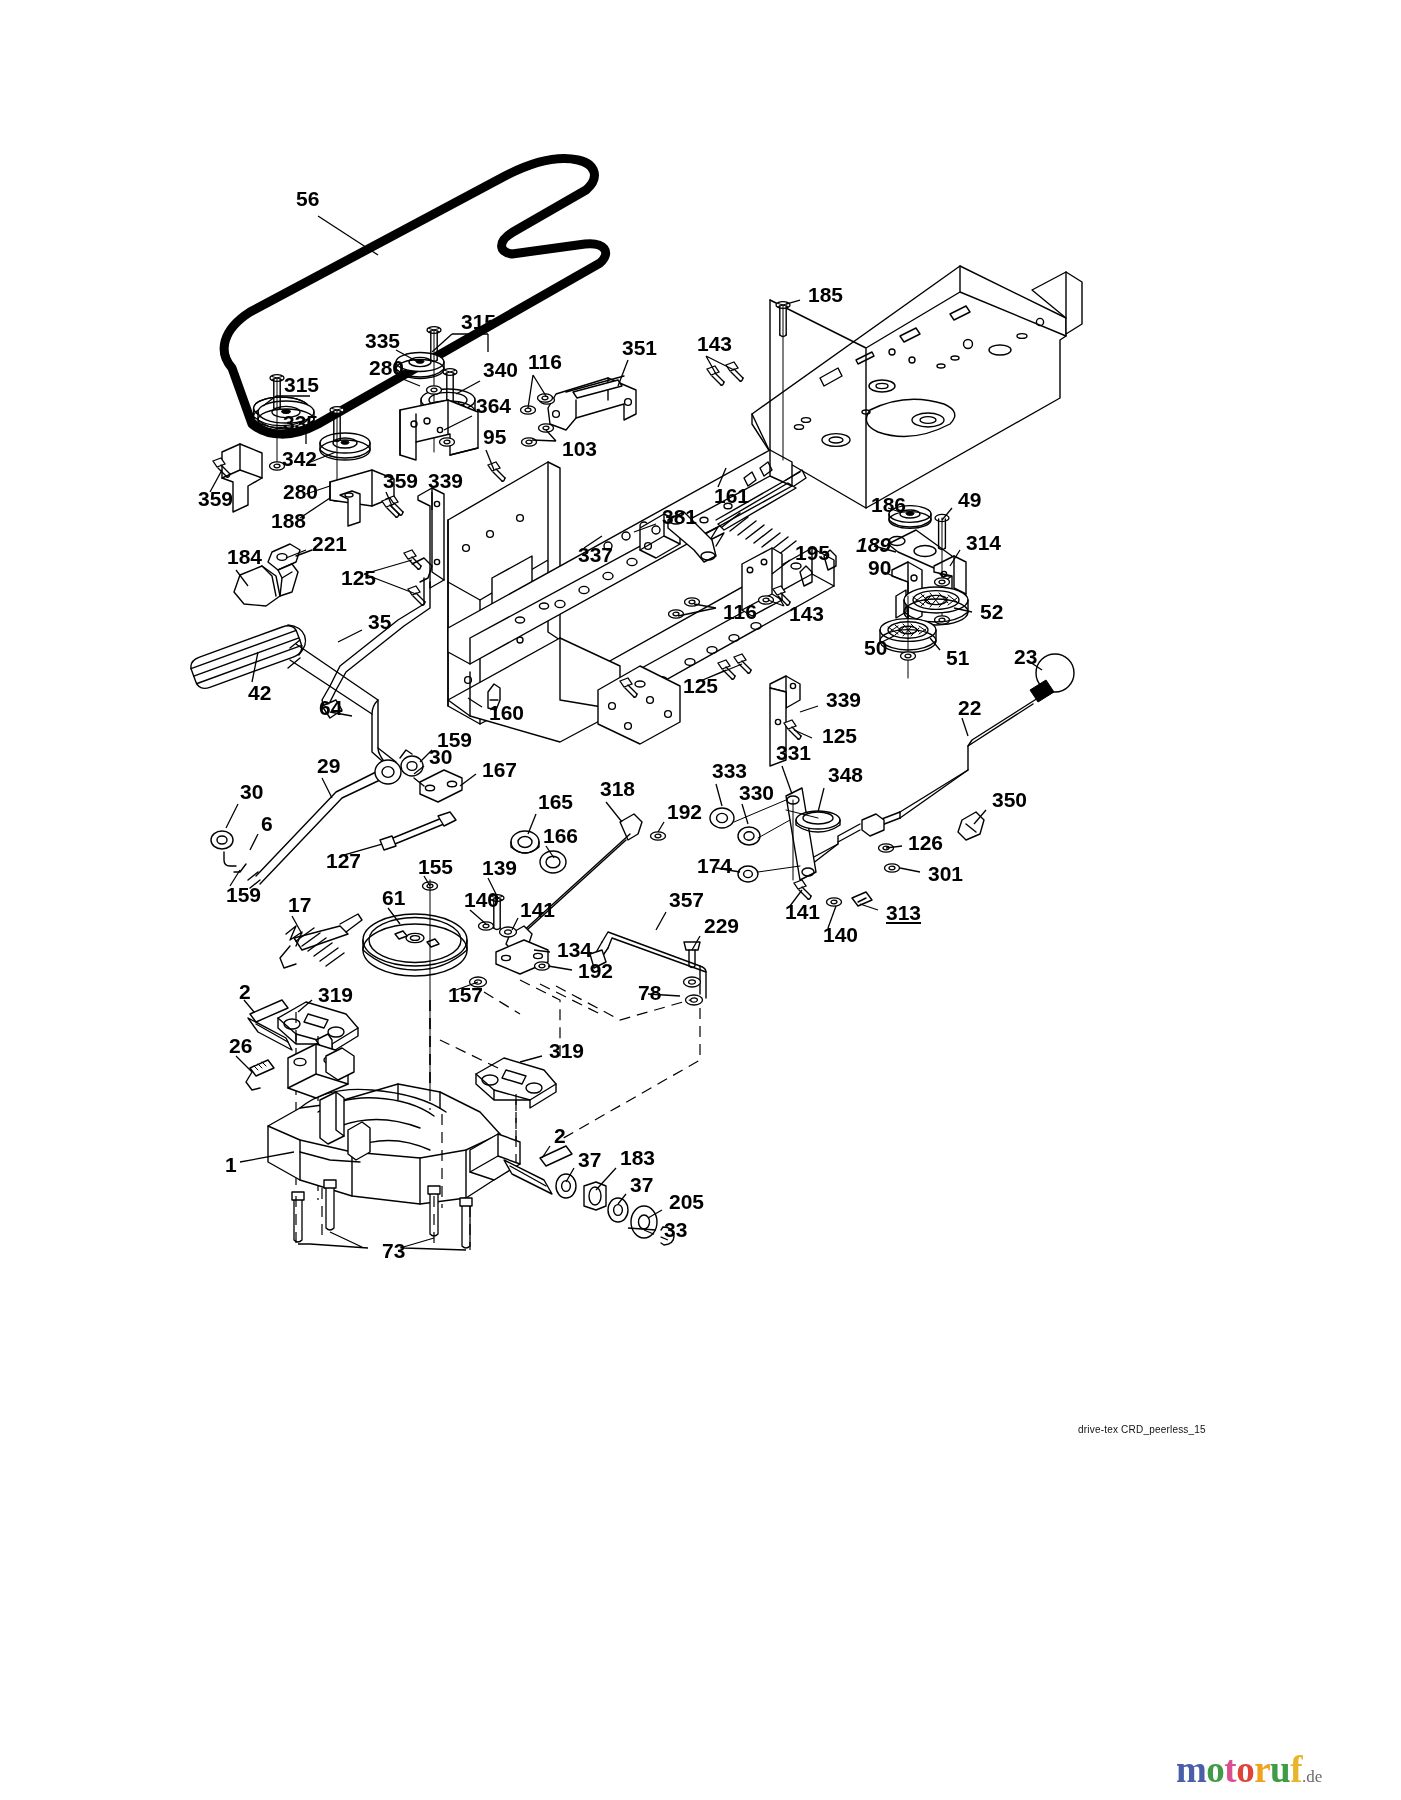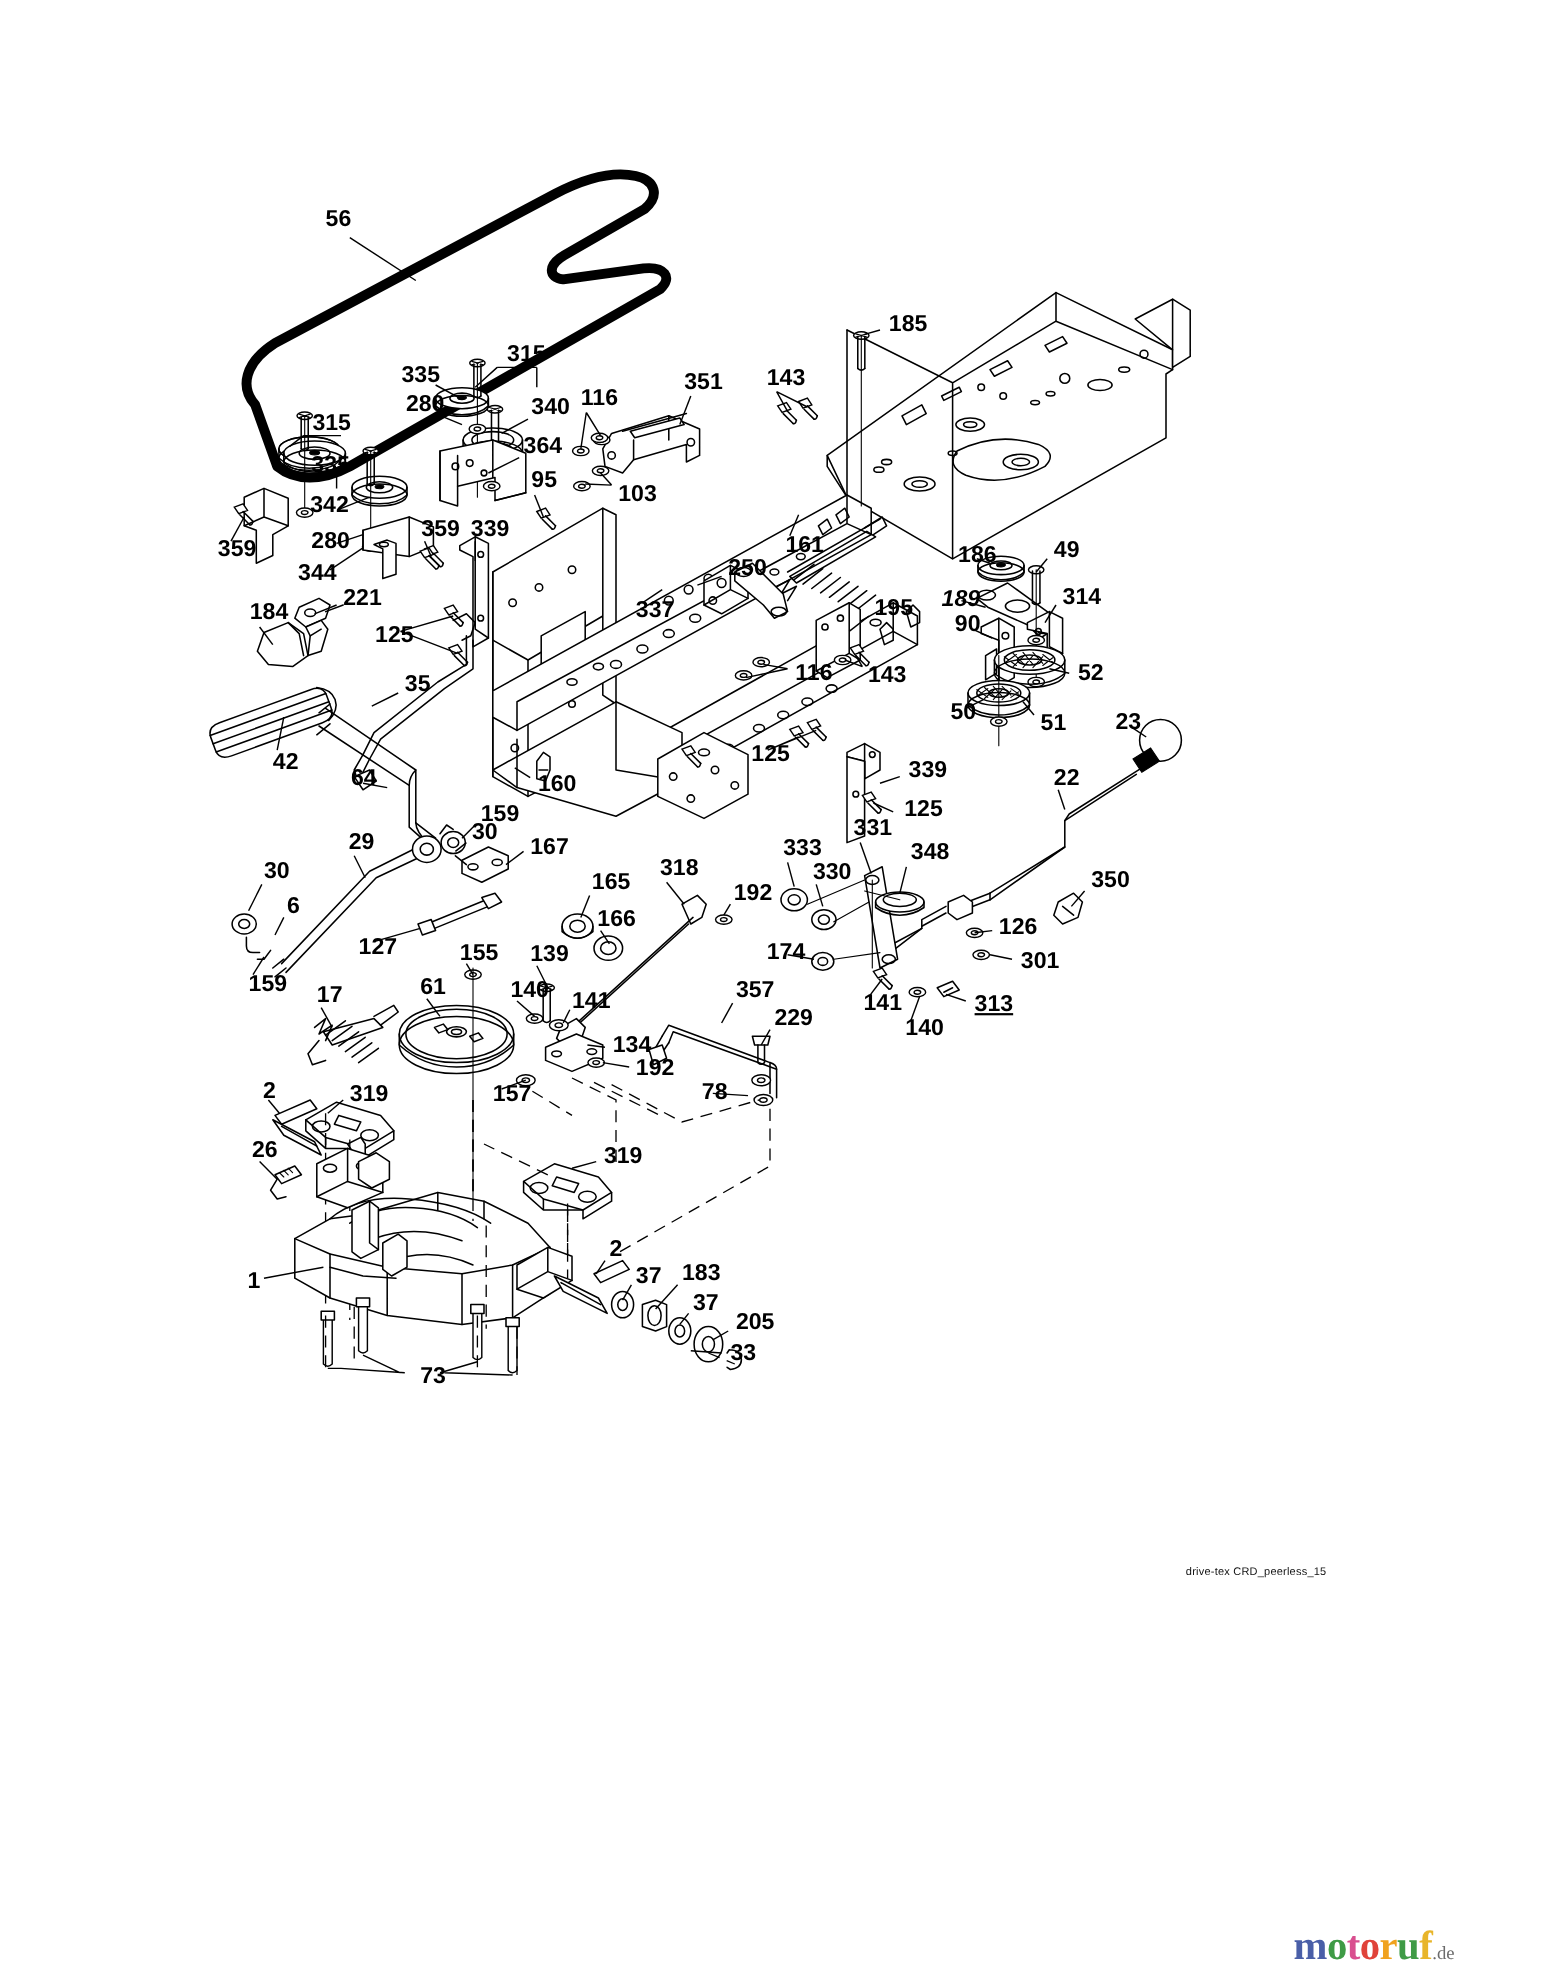--- a/index.html
+++ b/index.html
@@ -774,32 +774,32 @@
       <div class="lbl" style="left: 296px; top: 188px;">56</div>
       <div class="lbl" style="left: 461px; top: 311px;">315</div>
       <div class="lbl" style="left: 365px; top: 330px;">335</div>
       <div class="lbl" style="left: 369px; top: 357px;">280</div>
       <div class="lbl" style="left: 483px; top: 359px;">340</div>
       <div class="lbl" style="left: 476px; top: 395px;">364</div>
       <div class="lbl" style="left: 284px; top: 374px;">315</div>
       <div class="lbl" style="left: 283px; top: 412px;">335</div>
       <div class="lbl" style="left: 282px; top: 448px;">342</div>
       <div class="lbl" style="left: 283px; top: 481px;">280</div>
-      <div class="lbl" style="left: 271px; top: 510px;">344</div>
+      <div class="lbl" style="left: 271px; top: 510px;">188</div>
       <div class="lbl" style="left: 198px; top: 488px;">359</div>
       <div class="lbl" style="left: 383px; top: 470px;">359</div>
       <div class="lbl" style="left: 428px; top: 470px;">339</div>
       <div class="lbl" style="left: 483px; top: 426px;">95</div>
       <div class="lbl" style="left: 528px; top: 351px;">116</div>
       <div class="lbl" style="left: 622px; top: 337px;">351</div>
       <div class="lbl" style="left: 562px; top: 438px;">103</div>
       <div class="lbl" style="left: 697px; top: 333px;">143</div>
       <div class="lbl" style="left: 808px; top: 284px;">185</div>
       <div class="lbl" style="left: 714px; top: 485px;">161</div>
-      <div class="lbl" style="left: 662px; top: 506px;">250</div>
+      <div class="lbl" style="left: 662px; top: 506px;">381</div>
       <div class="lbl" style="left: 578px; top: 544px;">337</div>
       <div class="lbl" style="left: 341px; top: 567px;">125</div>
       <div class="lbl" style="left: 312px; top: 533px;">221</div>
       <div class="lbl" style="left: 227px; top: 546px;">184</div>
       <div class="lbl" style="left: 248px; top: 682px;">42</div>
       <div class="lbl" style="left: 368px; top: 611px;">35</div>
       <div class="lbl" style="left: 319px; top: 697px;">64</div>
       <div class="lbl" style="left: 489px; top: 702px;">160</div>
       <div class="lbl" style="left: 683px; top: 675px;">125</div>
       <div class="lbl" style="left: 723px; top: 601px;">116</div>

